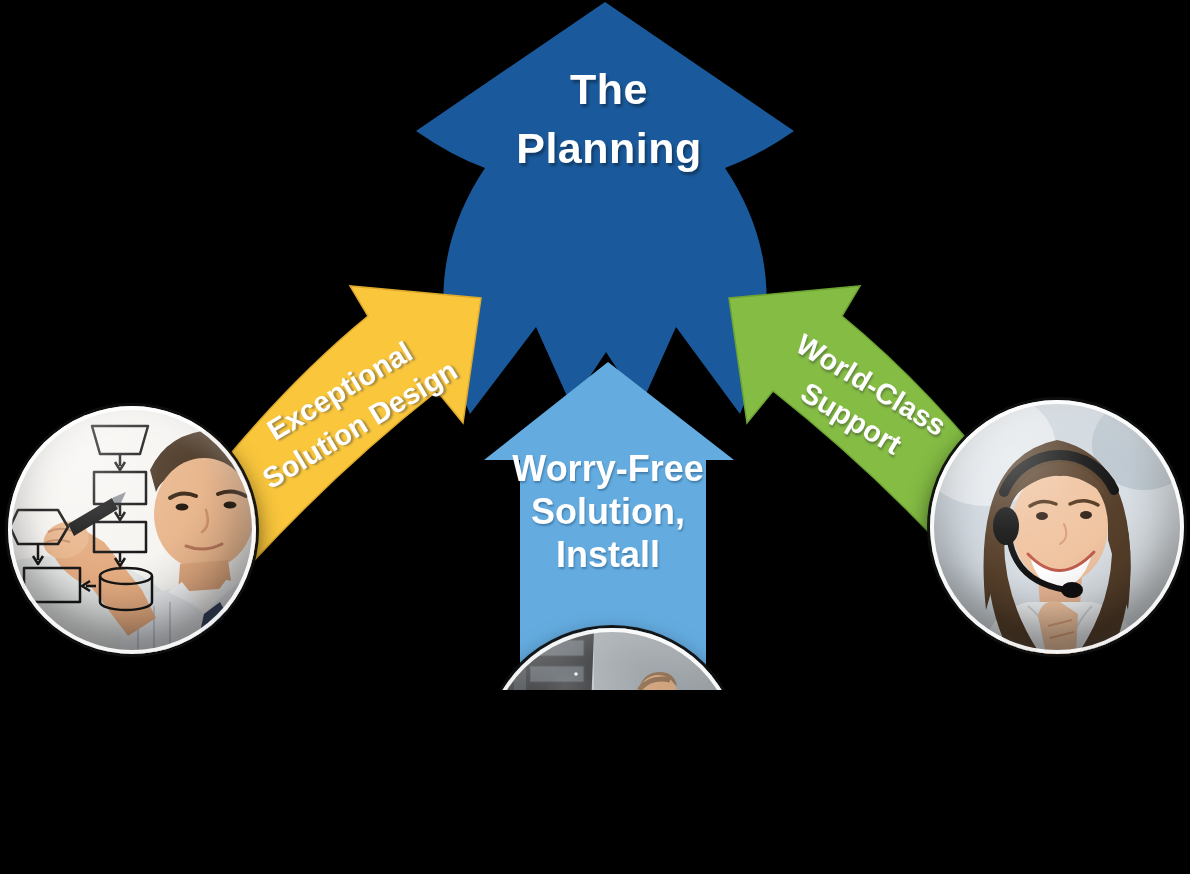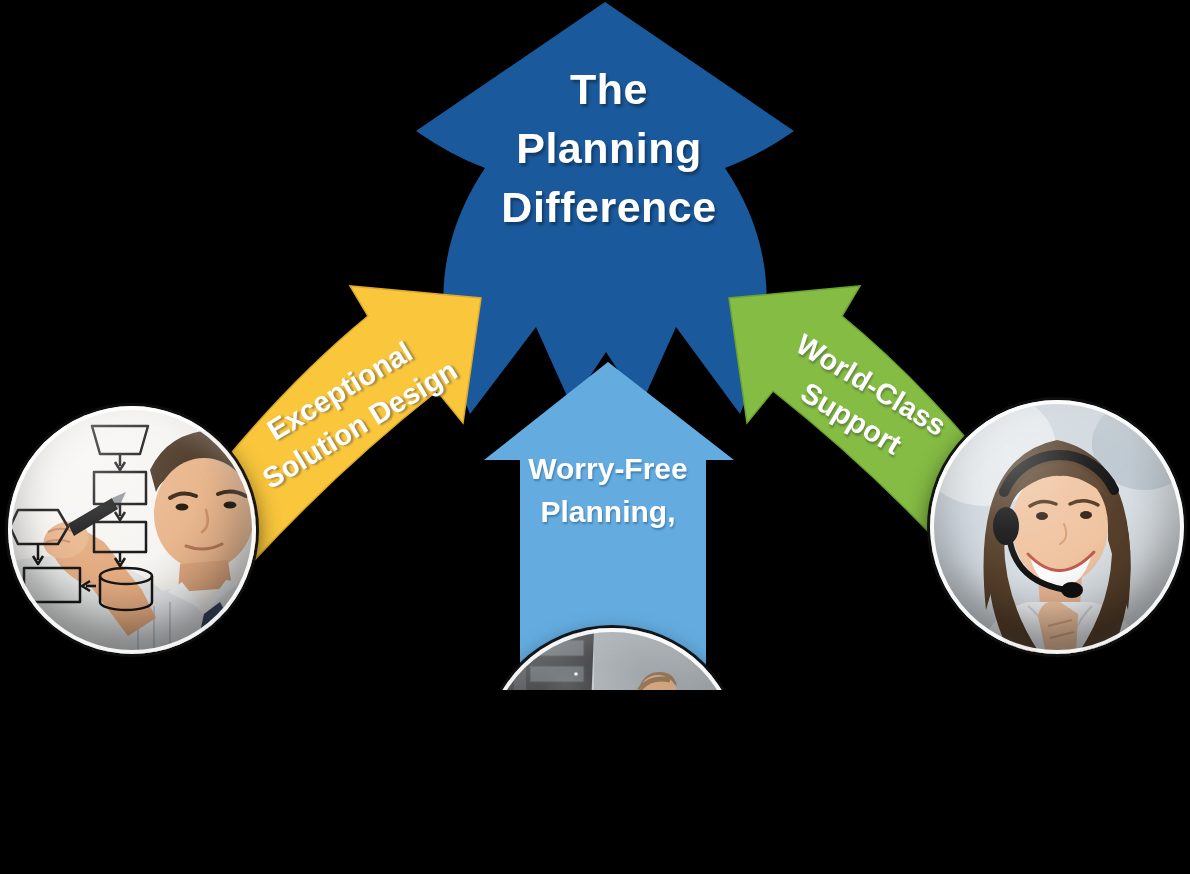--- a/index.html
+++ b/index.html
@@ -9,21 +9,21 @@
   }
   .arrow-layer{position:absolute;left:0;top:0;z-index:1;}
   .label{position:absolute;color:#fff;font-weight:bold;text-align:center;z-index:2;white-space:nowrap;}
   .main-label{
     left:609px;top:60px;transform:translateX(-50%);
     font-size:43px;line-height:59px;letter-spacing:0.5px;
     text-shadow:2px 3px 3px rgba(0,0,0,0.35);
   }
   .install-label{
     left:608px;top:447px;transform:translateX(-50%);
-    font-size:30px;line-height:43px;
+    font-size:36px;line-height:43px;
     text-shadow:1px 2px 2px rgba(30,70,110,0.45);
   }
   .design-label{
     left:350px;top:408px;transform:translate(-50%,-50%) rotate(-31deg);
     font-size:29px;line-height:39px;
     text-shadow:2px 2px 2px rgba(110,100,70,0.6);
   }
   .support-label{
     left:861px;top:402px;transform:translate(-50%,-50%) rotate(31deg);
     font-size:29px;line-height:39px;
@@ -91,26 +91,26 @@
              L 729,298
              L 747,423
              L 773,391
              Q 878,474 972,578
              Z" fill="#84BC44"></path>
   </svg>
 
   <div class="label main-label">
     <div>The</div>
     <div>Planning</div>
-    <div>Difference</div>
   </div>
 
   <div class="label install-label">
     <div>Worry-Free</div>
-    <div>Planning,</div>
+    <div>Solution,</div>
+    <div>Install</div>
   </div>
 
   <div class="label design-label">
     <div>Exceptional</div>
     <div>Solution Design</div>
   </div>
 
   <div class="label support-label">
     <div>World-Class</div>
     <div>Support</div>

